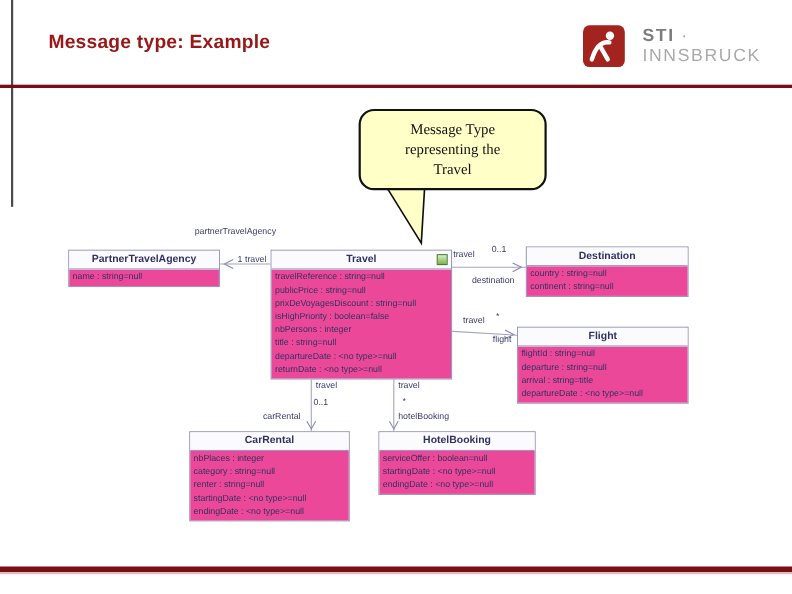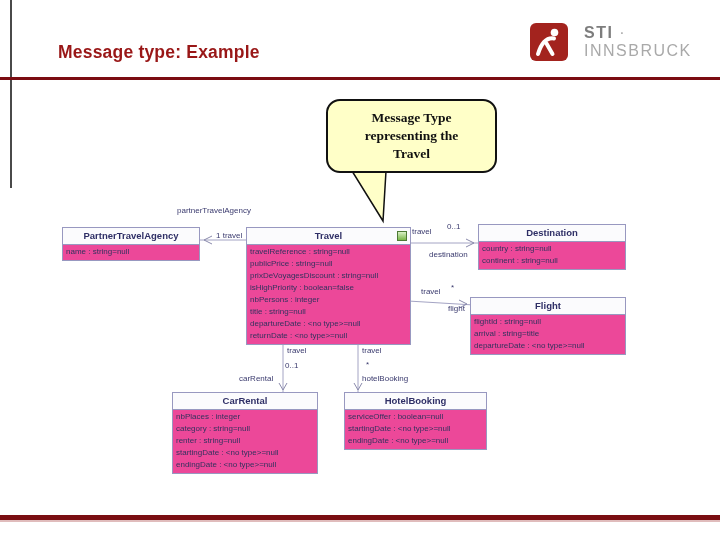--- a/index.html
+++ b/index.html
@@ -1,39 +1,39 @@
 <!DOCTYPE html>
 <html><head>
 <meta charset="utf-8">
 <style>
   html,body{margin:0;padding:0;background:#fff;}
   .slide{position:relative;width:720px;height:540px;background:#ffffff;overflow:hidden;
          font-family:"Liberation Sans",sans-serif;}
 
   
   .left-rule{position:absolute;left:10px;top:0;width:2px;height:188px;background:#4a4a4a;}
-  .slide-title{position:absolute;left:42px;top:26px;margin:16px;font-size:17.5px;font-weight:bold;
+  .slide-title{position:absolute;left:42px;top:26px;margin:2px;font-size:17.5px;font-weight:bold;
                color:#991717;letter-spacing:0.2px;}
   .header-rule{position:absolute;left:0;top:77px;width:720px;height:3px;background:#7b0c12;}
   .logo{position:absolute;left:530px;top:23px;display:flex;align-items:center;}
   .logo-mark{width:38px;height:38px;background:#a3231e;border-radius:6px;display:flex;
              align-items:center;justify-content:center;}
   .logo-text{margin-left:16px;font-size:16px;letter-spacing:1.5px;color:#a9a9a9;}
   .logo-text .org{font-weight:bold;color:#7d7d7d;}
 
   
   .footer-rule{position:absolute;left:0;top:515px;width:720px;height:5px;background:#7a0e12;}
   .footer-rule2{position:absolute;left:0;top:520px;width:720px;height:2px;background:#e0bcbc;}
   .page-number{position:absolute;right:30px;top:541px;font-size:13.5px;color:#a21caf;font-family:Liberation Serif, serif;}
 
   
   .callout{position:absolute;left:326px;top:99px;width:171px;height:74px;background:#ffffc8;
            border:2px solid #111;border-radius:14px;z-index:4;box-sizing:border-box;
            display:flex;flex-direction:column;align-items:center;justify-content:center;
-           font-family:"Liberation Serif",serif;font-weight:bold;font-size:13.5px;color:#111;
+           font-family:"Liberation Serif",serif;font-weight:normal;font-size:13.5px;color:#111;
            line-height:1.35;text-align:center;}
   .tail-svg{position:absolute;left:0;top:0;width:720px;height:540px;z-index:3;pointer-events:none;}
 
   
   .edges-svg{position:absolute;left:0;top:0;width:720px;height:540px;z-index:1;pointer-events:none;}
   .uml{position:absolute;border:1px solid #9898c0;background:#fbfbfd;z-index:2;box-sizing:border-box;}
   .uml-head{position:relative;font-size:9.5px;font-weight:bold;color:#2f2f66;text-align:center;
             height:16px;line-height:16px;border-bottom:1px solid #9898c0;background:#fbfbfd;}
   .uml-attrs{padding:1px 0 2px 0;background:#ec4899;}
   .uml-attr{font-size:8px;line-height:12px;color:#32325e;padding-left:3px;white-space:nowrap;
@@ -144,20 +144,21 @@
     <div class="uml-attrs">
       <div class="uml-attr">country : string=null</div>
       <div class="uml-attr">continent : string=null</div>
     </div>
   </div>
 
   <div class="uml c-flight">
     <div class="uml-head">Flight</div>
     <div class="uml-attrs">
       <div class="uml-attr">flightId : string=null</div>
+      <div class="uml-attr">departure : string=null</div>
       <div class="uml-attr">arrival : string=title</div>
       <div class="uml-attr">departureDate : &lt;no type&gt;=null</div>
     </div>
   </div>
 
   <div class="uml c-carrental">
     <div class="uml-head">CarRental</div>
     <div class="uml-attrs">
       <div class="uml-attr">nbPlaces : integer</div>
       <div class="uml-attr">category : string=null</div>

